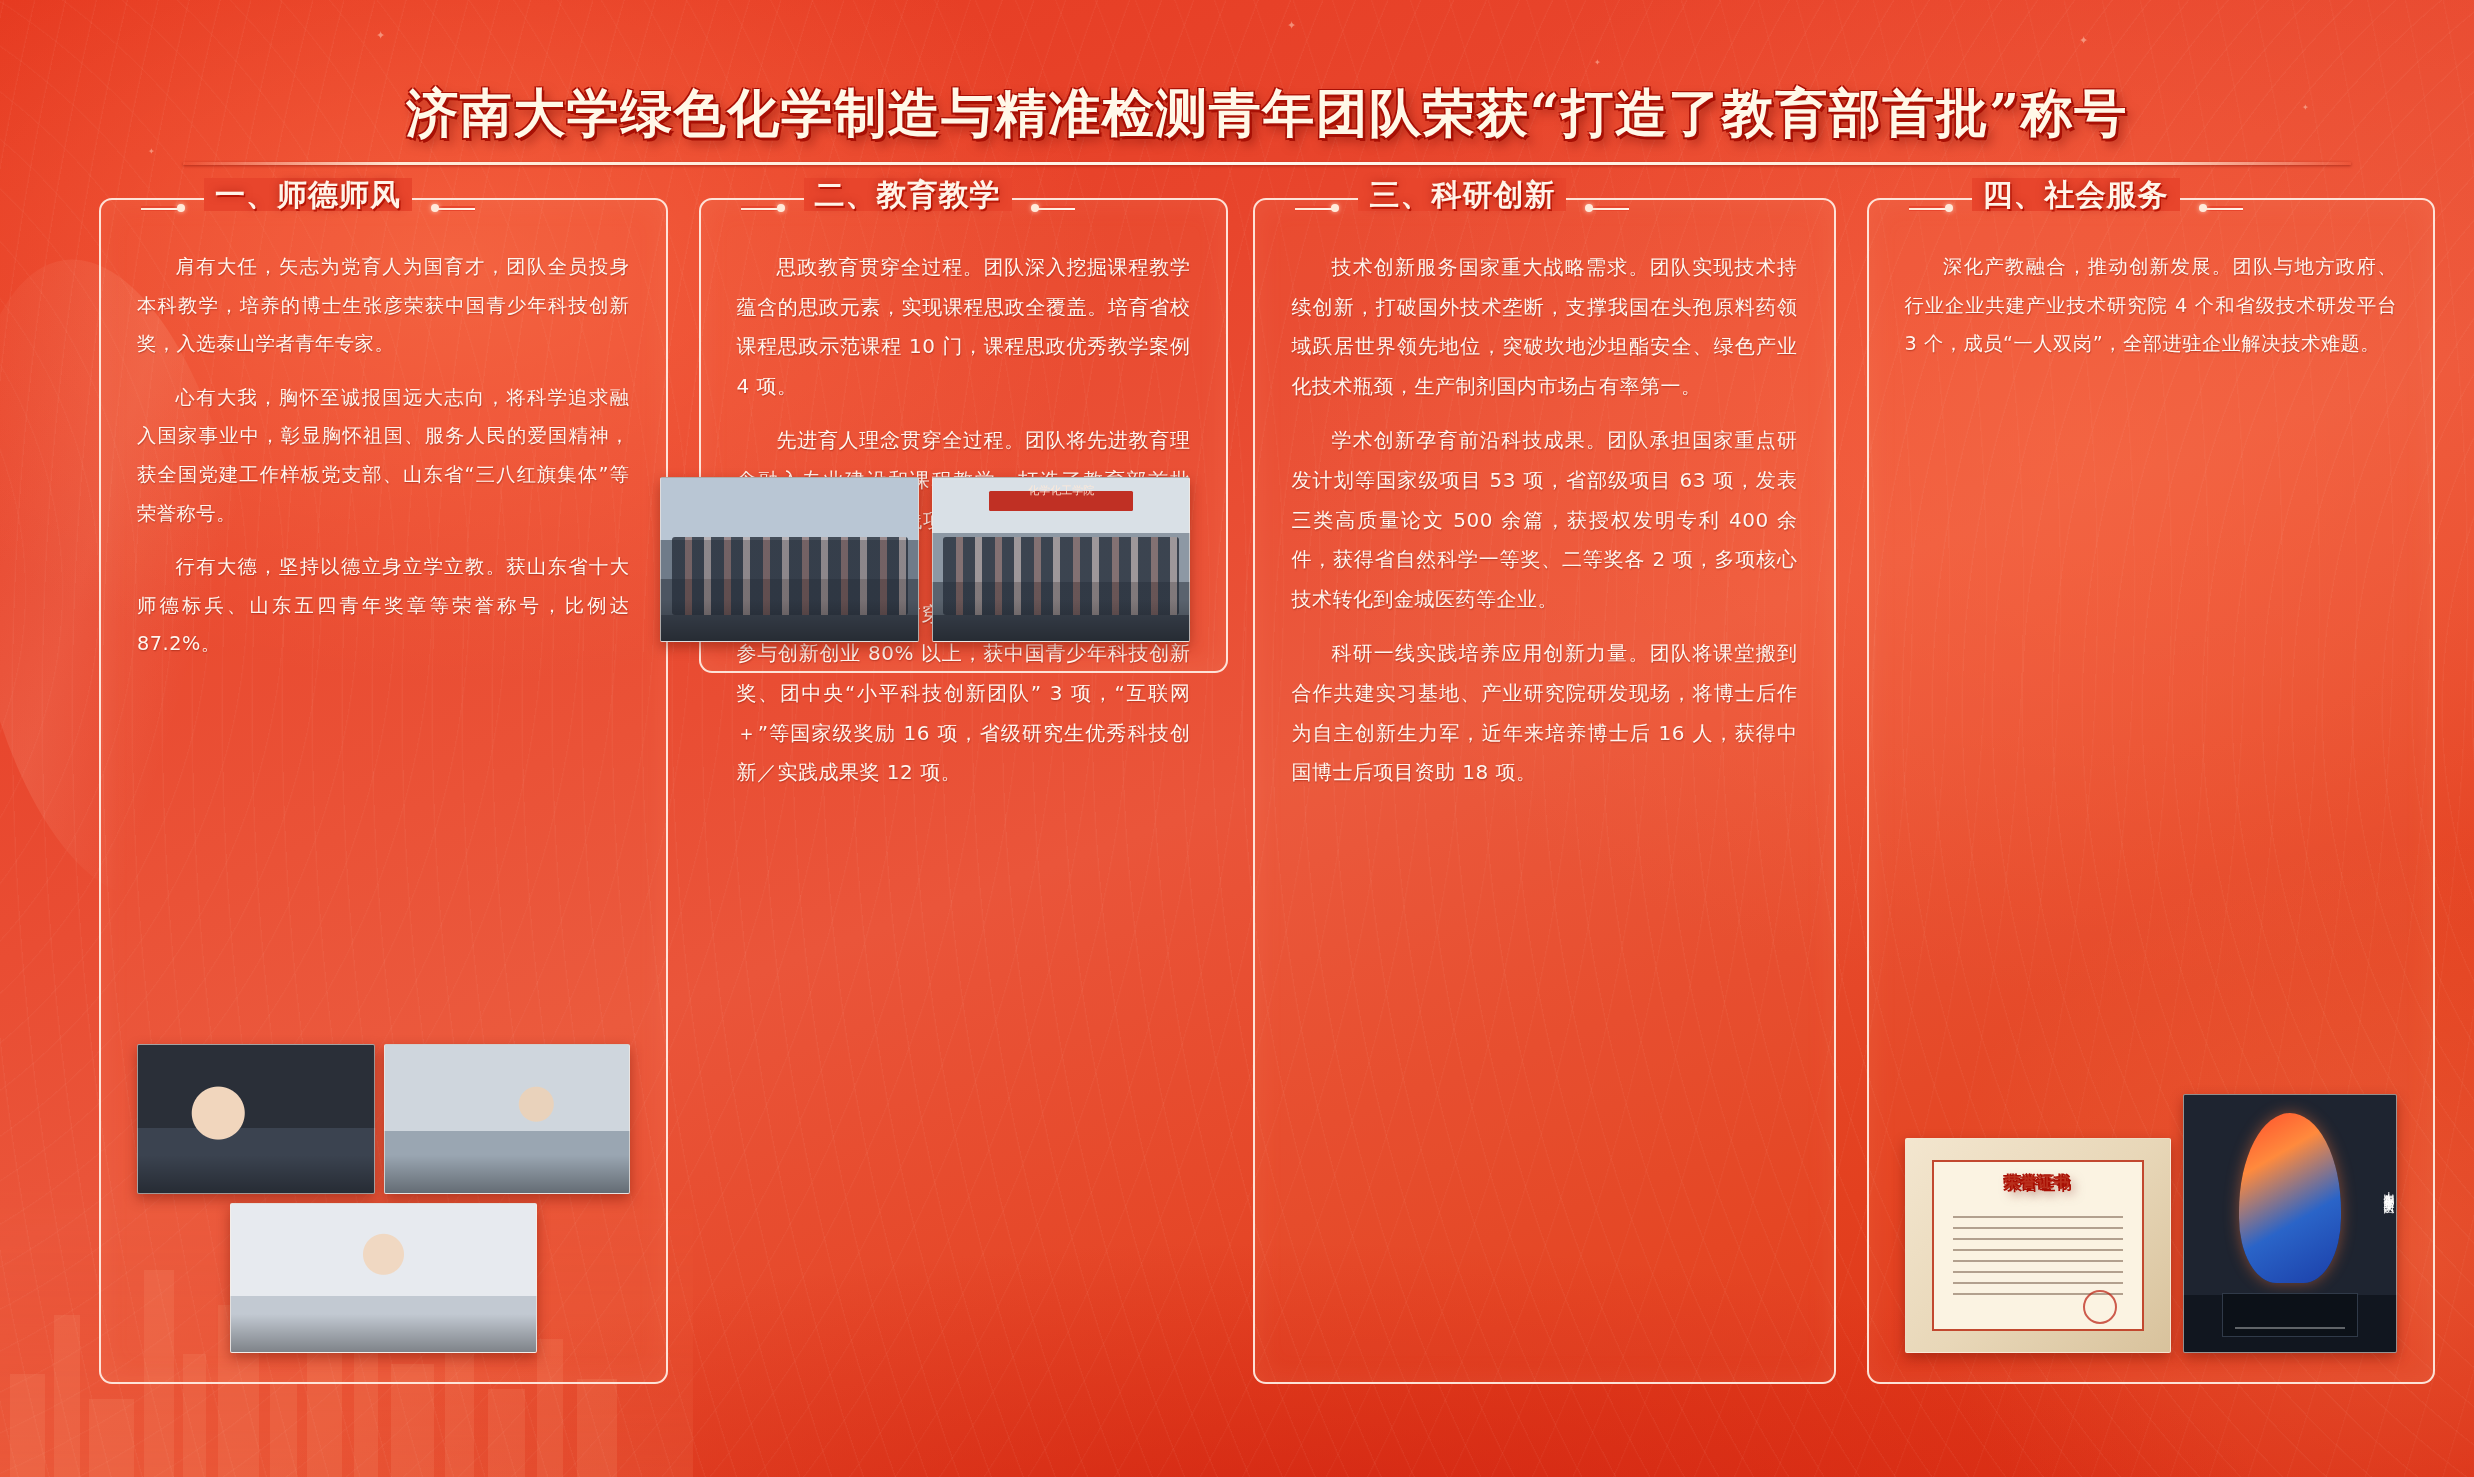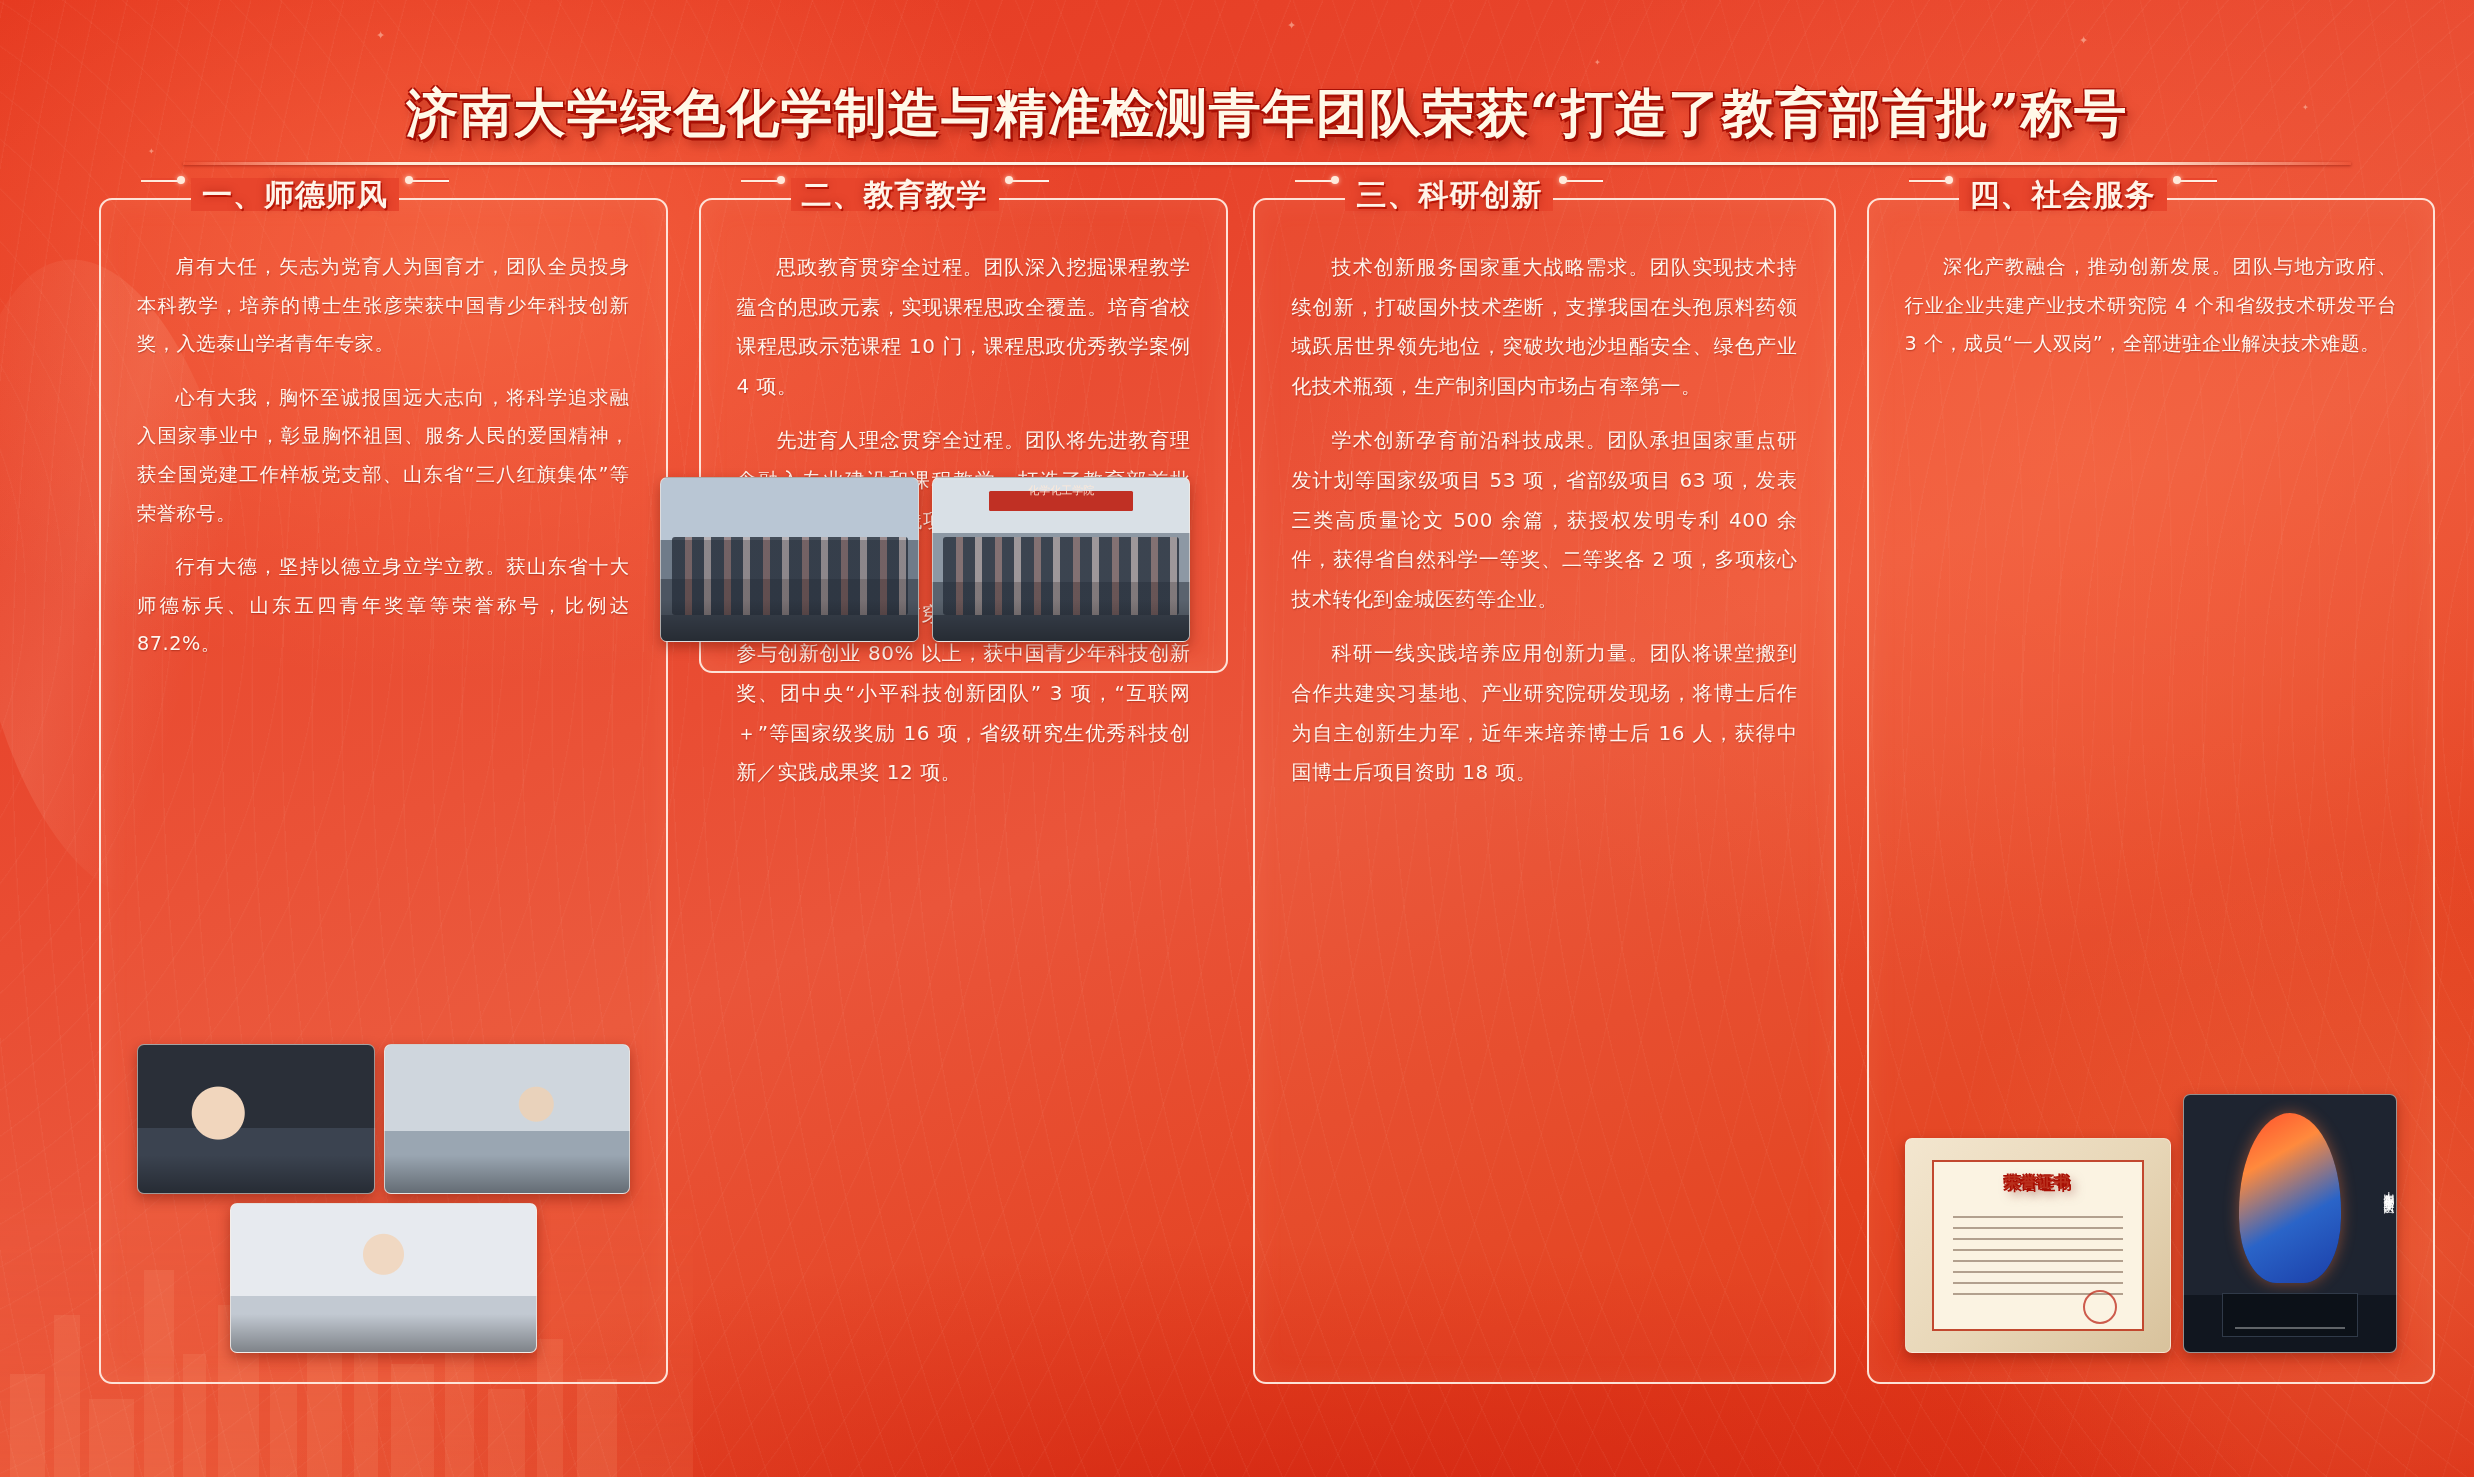--- a/index.html
+++ b/index.html
@@ -90,21 +90,21 @@
     border:2px solid rgba(255,240,230,.92);
     border-radius:13px;
     box-sizing:border-box;
     padding:48px 36px 29px;
     background:rgba(255,160,120,0.07);
     box-shadow:inset 0 0 30px rgba(255,200,170,.10);
   }
   .panel.flex-fill{flex:1 1 auto;}
   .panel-head{
     position:absolute;top:-22px;left:27px;
-    display:flex;align-items:flex-start;gap:7px;
+    display:flex;align-items:flex-end;gap:20px;
     background:transparent;
     padding:0 13px;
   }
   .panel-head .cap{
     font-family:"DejaVu Serif","Liberation Serif",serif;
     font-weight:bold;
     font-size:30px;
     color:#fff4e9;
     letter-spacing:1px;
     text-shadow:1.5px 1.5px 0 #b81505, 0 0 8px rgba(140,15,0,.6);
@@ -139,21 +139,21 @@
     text-shadow:0.5px 1px 1.5px rgba(120,15,0,.45);
   }
   .body-text p:last-child{margin-bottom:0;}
   .body-text.narrow p{font-size:19.3px;line-height:2.0;}
 
   
   .ph{
     background:#8a3a26;
     border:1.5px solid rgba(255,240,230,.55);
     box-shadow:0 5px 13px rgba(110,15,0,.45);
-    position:relative;overflow:hidden;border-radius:7px;
+    position:relative;overflow:hidden;border-radius:2px;
   }
   .ph .cap-strip{
     position:absolute;left:0;right:0;bottom:0;height:26%;
     background:linear-gradient(to top, rgba(0,0,0,.35), rgba(0,0,0,0));
   }
   .ph-label{
     position:absolute;top:5px;left:50%;transform:translateX(-50%);
     color:#ffe9d8;font-size:11px;white-space:nowrap;opacity:.9;
   }
 

